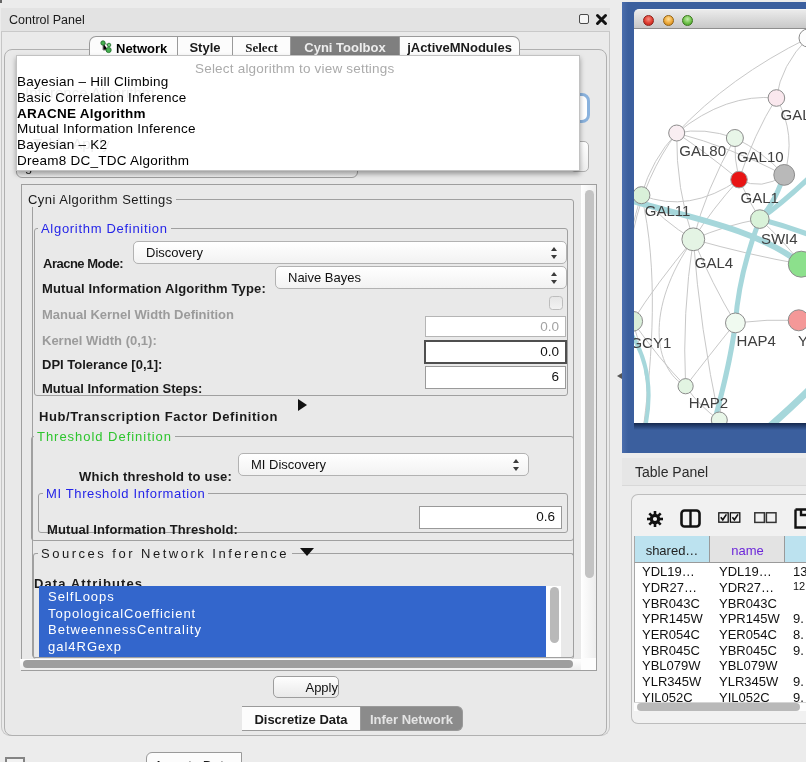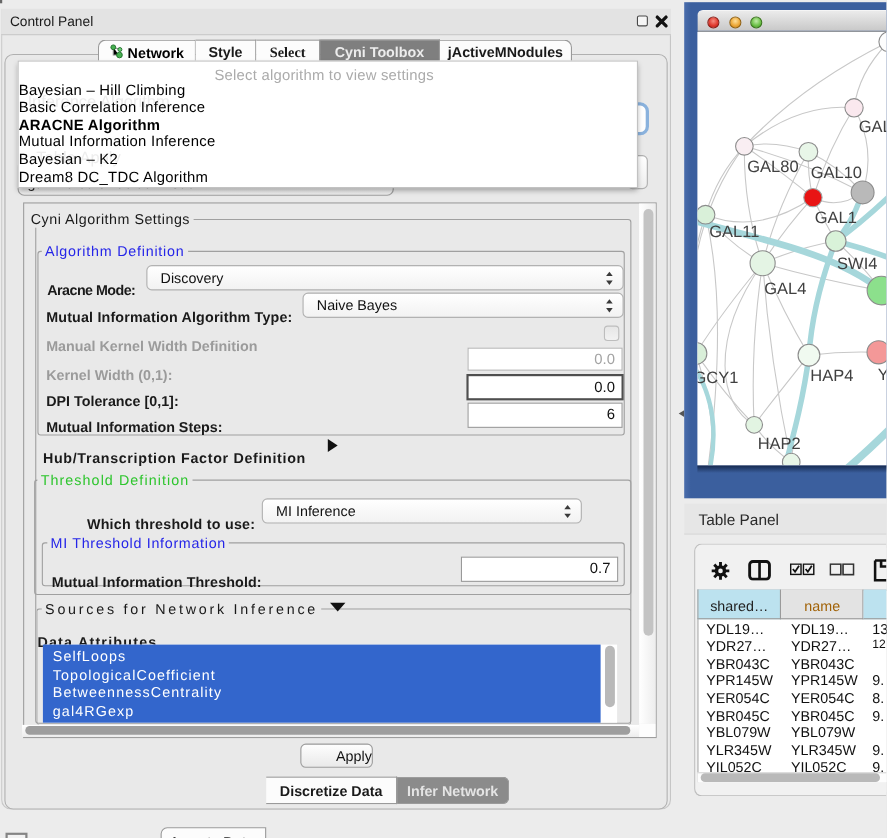--- a/index.html
+++ b/index.html
@@ -93,27 +93,27 @@
 <div class="lbl" style="left:42px;top:370px;">Mutual Information Steps:</div>
 <div class="fld" style="left:425px;top:366px;width:141px;height:23px;border:1px solid #9a9a9a;">6</div>
 
 <div class="lbl" style="left:39px;top:398px;letter-spacing:0.6px;">Hub/Transcription Factor Definition</div>
 <div class="abs" style="left:298px;top:399px;width:0;height:0;border-top:6px solid transparent;border-bottom:6px solid transparent;border-left:9px solid #111;"></div>
 
 <div class="grp" style="left:31px;top:436px;width:543px;height:105px;"></div>
 <div class="gt" style="left:34px;top:429px;color:#2dc52d;letter-spacing:0.97px;">Threshold Definition</div>
 <div class="lbl" style="left:79px;top:458px;letter-spacing:0.22px;">Which threshold to use:</div>
 <div class="combo" style="left:238px;top:453px;width:291px;height:23px;">
-    <span class="tx">MI Inference</span>
+    <span class="tx">MI Discovery</span>
     <span class="step"></span>
   </div>
 <div class="grp" style="left:38px;top:493px;width:530px;height:40px;"></div>
 <div class="gt" style="left:43px;top:486px;color:#2525e8;letter-spacing:0.63px;">MI Threshold Information</div>
 <div class="lbl" style="left:47px;top:511px;letter-spacing:0.11px;">Mutual Information Threshold:</div>
-<div class="fld" style="left:419px;top:506px;width:143px;height:23px;border:1px solid #999;">0.7</div>
+<div class="fld" style="left:419px;top:506px;width:143px;height:23px;border:1px solid #999;">0.6</div>
 
 <div class="grp" style="left:33px;top:553px;width:541px;height:106px;border-bottom:none;"></div>
 <div class="gt" style="left:38px;top:546px;color:#1a1a1a;letter-spacing:2.5px;">Sources for Network Inference</div>
 <div class="abs" style="left:300px;top:548px;width:0;height:0;border-left:7px solid transparent;border-right:7px solid transparent;border-top:8px solid #111;"></div>
 <div class="lbl" style="left:34px;top:565px;letter-spacing:1.1px;">Data Attributes</div>
 
 <div class="abs" style="left:39px;top:586px;width:522px;height:71px;background:#fff;"></div>
 <div class="abs" style="left:39px;top:586px;width:507px;height:71px;background:#3366cc;"></div>
 <div class="abs" style="left:48px;top:589px;width:480px;font-size:13px;color:#fff;line-height:16.6px;letter-spacing:1px;">SelfLoops<br>TopologicalCoefficient<br>BetweennessCentrality<br>gal4RGexp</div>
 <div class="abs" style="left:550px;top:587px;width:9px;height:56px;background:#b9b9b9;border-radius:4.5px;"></div>
@@ -255,21 +255,21 @@
 </svg>
 <svg class="abs" style="left:794px;top:508px;" width="12" height="21" viewBox="0 0 12 21">
  <path d="M1.5 1.5 L12 1.5 M1.5 1.5 L1.5 19.5 L12 19.5 M7 1.5 L7 7 L12 7" fill="none" stroke="#111" stroke-width="2.4"></path>
 </svg>
 
 <div class="abs" style="left:634px;top:536px;width:172px;height:175px;background:#fff;border-left:1px solid #a8a8a8;border-top:1px solid #a8a8a8;overflow:hidden;"></div>
 <div class="abs" style="left:634px;top:536px;width:76px;height:27px;background:#bce2ef;border-right:1px solid #9a9a9a;border-bottom:1px solid #9a9a9a;border-left:1px solid #a8a8a8;"></div>
 <div class="abs" style="left:710px;top:536px;width:75px;height:27px;background:#e3e3e3;border-right:1px solid #9a9a9a;border-bottom:1px solid #9a9a9a;"></div>
 <div class="abs" style="left:785px;top:536px;width:21px;height:27px;background:#bce2ef;border-bottom:1px solid #9a9a9a;"></div>
 <div class="abs" style="left:634px;top:543px;width:76px;text-align:center;font-size:13px;color:#222;">shared…</div>
-<div class="abs" style="left:710px;top:543px;width:75px;text-align:center;font-size:13px;color:#a16207;">name</div>
+<div class="abs" style="left:710px;top:543px;width:75px;text-align:center;font-size:13px;color:#6d28d9;">name</div>
 
 <div class="abs" style="left:642px;top:564.2px;font-size:13px;color:#111;">YDL19…</div>
 <div class="abs" style="left:719px;top:564.2px;font-size:13px;color:#111;">YDL19…</div>
 <div class="abs" style="left:793px;top:564.2px;font-size:13px;color:#111;">13</div>
 <div class="abs" style="left:642px;top:579.9px;font-size:13px;color:#111;">YDR27…</div>
 <div class="abs" style="left:719px;top:579.9px;font-size:13px;color:#111;">YDR27…</div>
 <div class="abs" style="left:793px;top:579.9px;font-size:11px;color:#111;">12</div>
 <div class="abs" style="left:642px;top:595.6px;font-size:13px;color:#111;">YBR043C</div>
 <div class="abs" style="left:719px;top:595.6px;font-size:13px;color:#111;">YBR043C</div>
 <div class="abs" style="left:642px;top:611.3px;font-size:13px;color:#111;">YPR145W</div>

